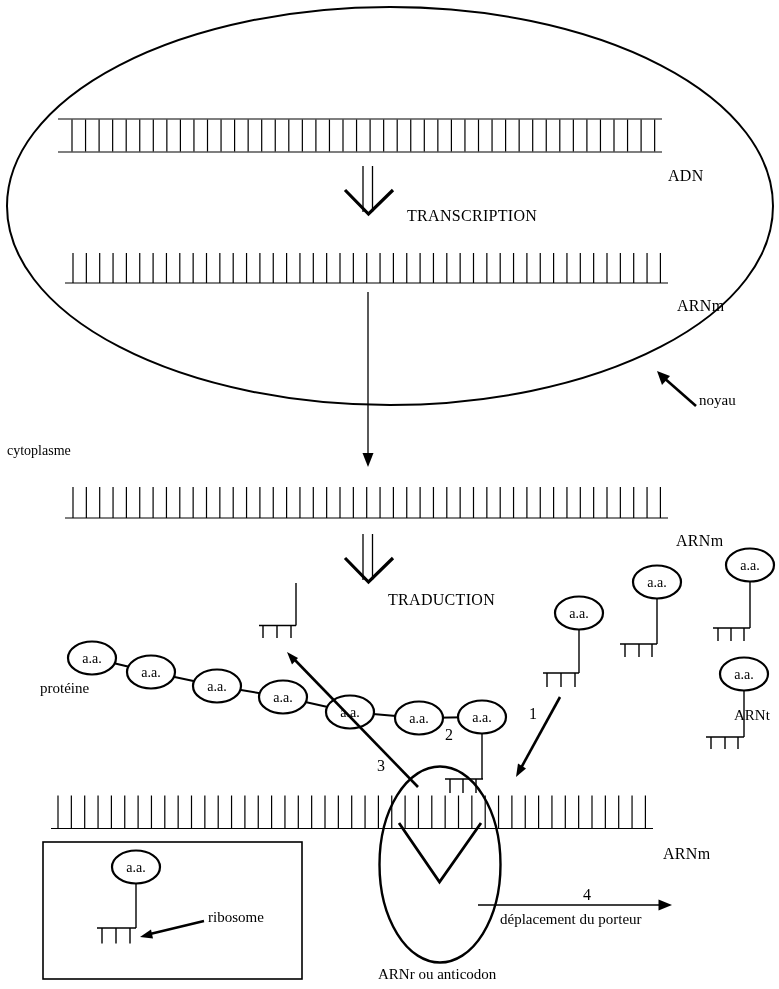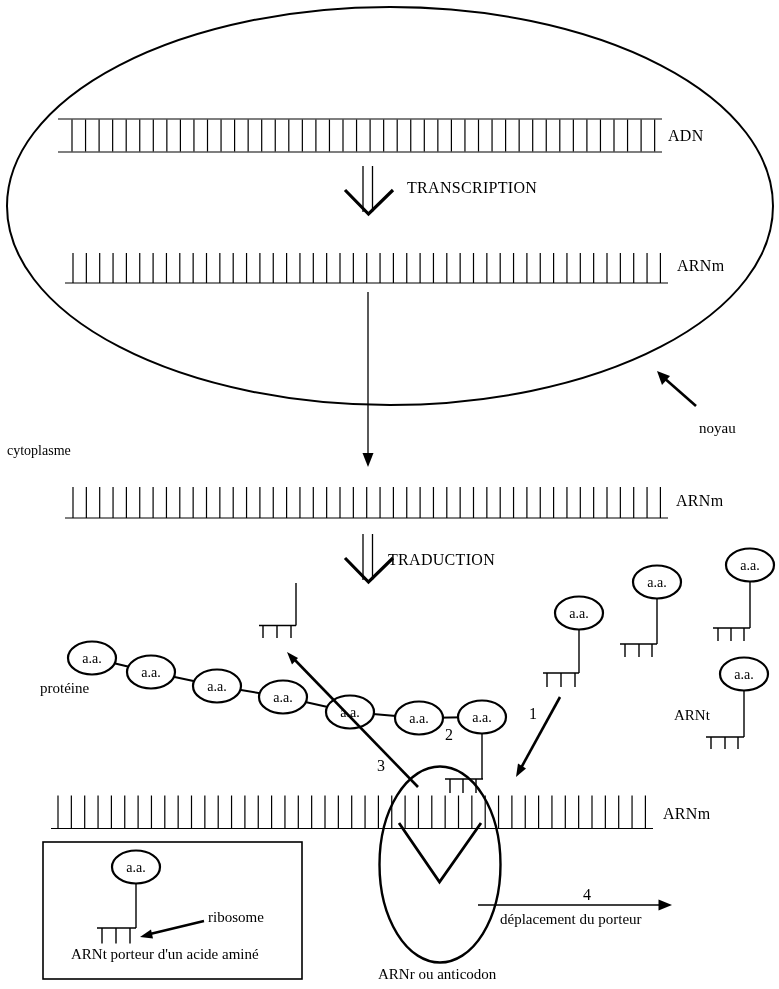--- a/index.html
+++ b/index.html
@@ -2,21 +2,21 @@
 <html><head>
 <meta charset="utf-8">
 <style>
   html,body{margin:0;padding:0;background:#fff;}
   #canvas{
     position:relative;width:779px;height:989px;background:#fff;
     font-family:"Liberation Serif","DejaVu Serif",serif;color:#000;overflow:hidden;
   }
   #art{position:absolute;left:0;top:0;}
   .lbl{position:absolute;white-space:nowrap;font-size:15px;line-height:1.1;}
-  .lbl.big{font-size:16px;letter-spacing:.3px;}
+  .lbl.big{font-size:16px;letter-spacing:.3px;margin-top:40px;}
   .lbl.num{font-size:16px;}
   .lbl.small{font-size:14px;}
   svg text{font-family:"Liberation Serif","DejaVu Serif",serif;font-size:14px;fill:#000;}
 </style>
 </head>
 <body>
 
 <div id="canvas">
 
 <svg id="art" width="779" height="989" viewBox="0 0 779 989">
@@ -367,31 +367,30 @@
     </g>
     <text x="136" y="871.5" text-anchor="middle" stroke="none">a.a.</text>
     <g>
       <line x1="204" y1="921" x2="150" y2="934" stroke-width="2.4"></line>
       <polygon points="140,937 151,929.5 153,938.5" fill="#000" stroke="none"></polygon>
     </g>
   </g>
 </svg>
 
 <div class="lbl big" style="left:668px;top:127px">ADN</div>
-<div class="lbl big" style="left:407px;top:179px">TRANSCRIPTION</div>
+<div class="lbl big" style="left:407px;top:167px">TRANSCRIPTION</div>
 <div class="lbl big" style="left:677px;top:257px">ARNm</div>
-<div class="lbl" style="left:699px;top:420px">noyau</div>
+<div class="lbl" style="left:699px;top:392px">noyau</div>
 <div class="lbl small" style="left:7px;top:443px">cytoplasme</div>
 <div class="lbl big" style="left:676px;top:492px">ARNm</div>
 <div class="lbl big" style="left:388px;top:551px">TRADUCTION</div>
 <div class="lbl" style="left:40px;top:680px">protéine</div>
-<div class="lbl" style="left:674px;top:707px">ARNt</div>
+<div class="lbl" style="left:734px;top:707px">ARNt</div>
 <div class="lbl num" style="left:529px;top:705px">1</div>
 <div class="lbl num" style="left:445px;top:726px">2</div>
 <div class="lbl num" style="left:377px;top:757px">3</div>
 <div class="lbl big" style="left:663px;top:805px">ARNm</div>
 <div class="lbl num" style="left:583px;top:886px">4</div>
 <div class="lbl" style="left:500px;top:911px">déplacement du porteur</div>
 <div class="lbl" style="left:208px;top:909px">ribosome</div>
-<div class="lbl" style="left:71px;top:946px">ARNt porteur d'un acide aminé</div>
 <div class="lbl" style="left:378px;top:966px">ARNr ou anticodon</div>
 
 </div>
 
 </body></html>

